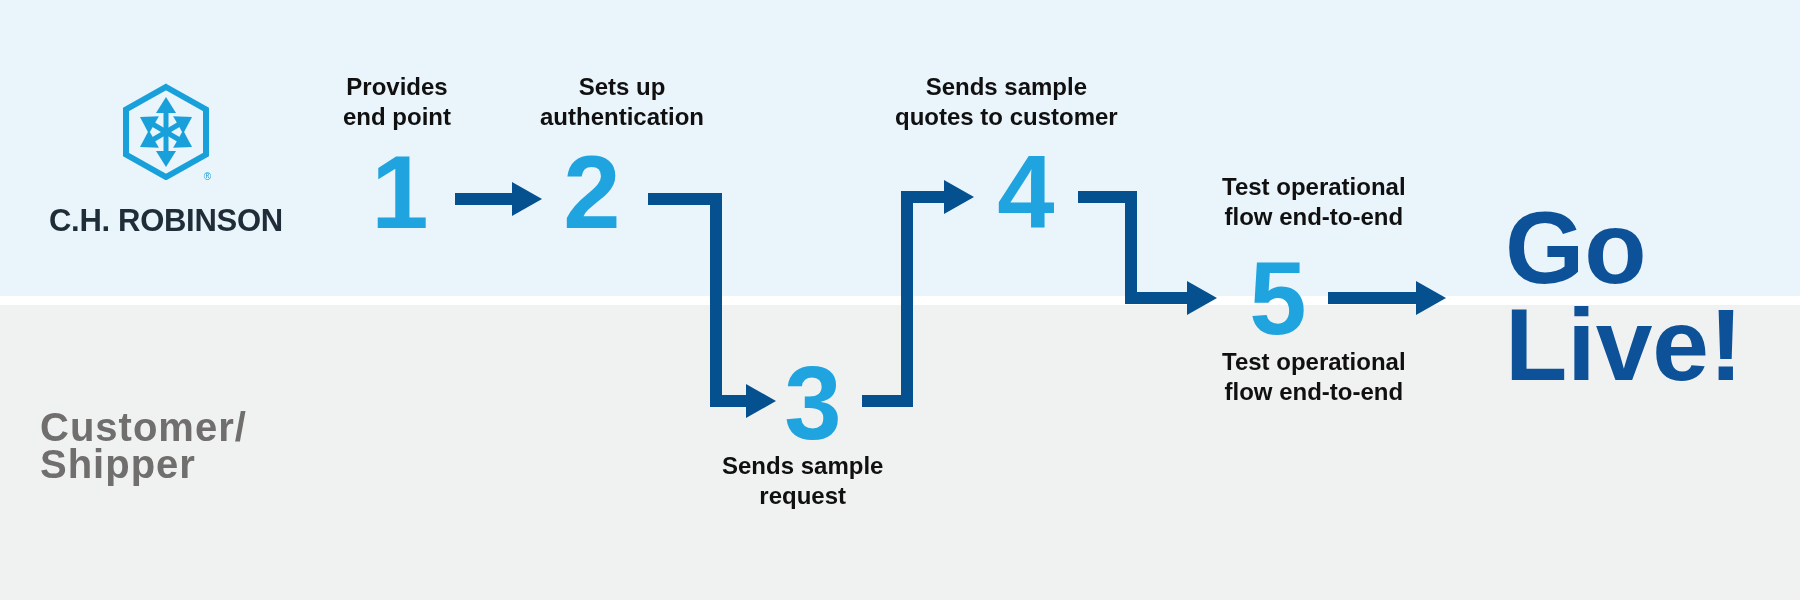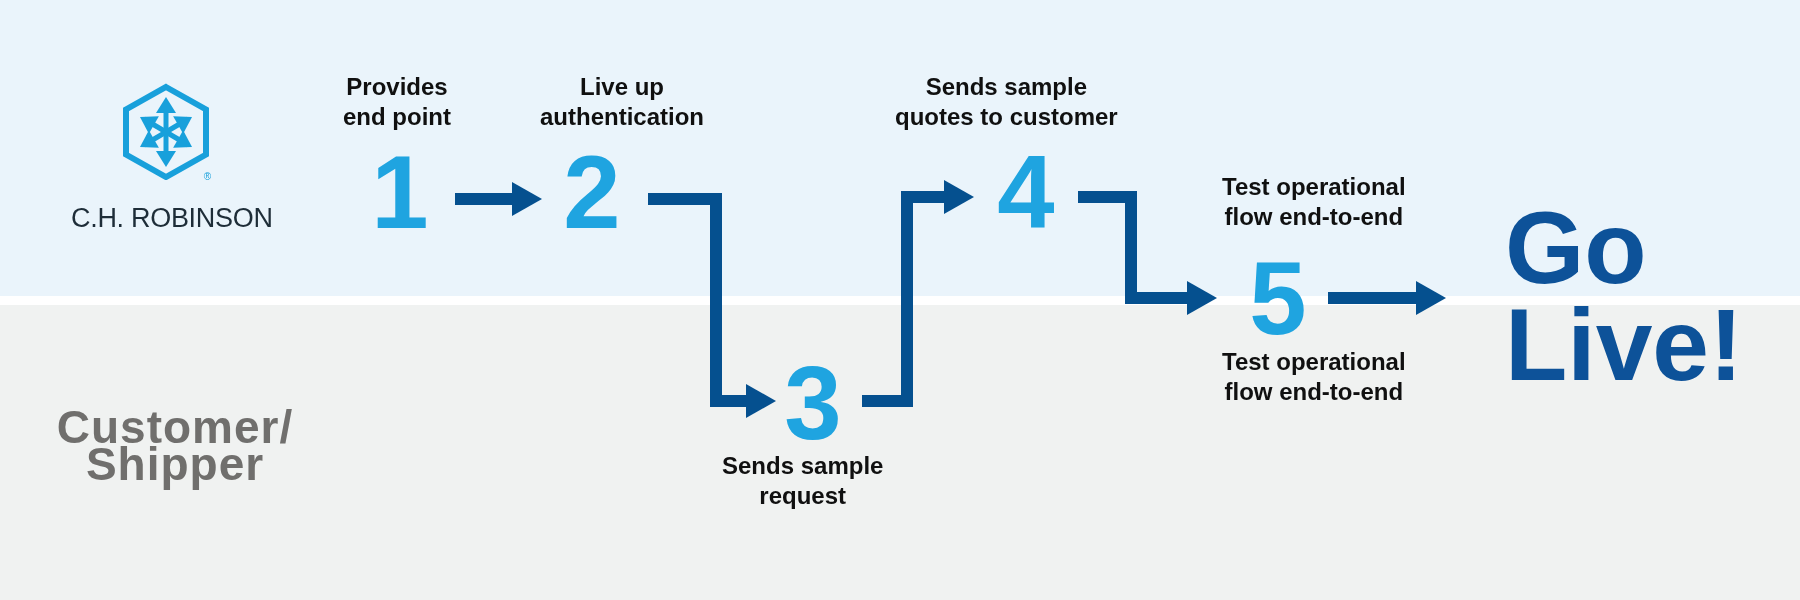--- a/index.html
+++ b/index.html
@@ -15,22 +15,22 @@
     --wordmark-ink:#1E2D38;
   }
   *{box-sizing:border-box;}
   html,body{margin:0;padding:0;background:#fff;}
   body{font-family:"Liberation Sans",sans-serif;}
   .canvas{position:relative;width:1800px;height:600px;overflow:hidden;background:#fff;}
   .lane-top{position:absolute;left:0;top:0;width:1800px;height:296px;background:var(--lane-top-bg);}
   .lane-divider{position:absolute;left:0;top:296px;width:1800px;height:9px;background:var(--divider);}
   .lane-bottom{position:absolute;left:0;top:305px;width:1800px;height:295px;background:var(--lane-bottom-bg);}
   .logo-icon{position:absolute;left:120px;top:82px;}
-  .wordmark{position:absolute;left:71px;top:203px;font-weight:normal;font-size:27px;letter-spacing:-0.3px;color:var(--wordmark-ink);white-space:nowrap;}
-  .lane-label{position:absolute;left:40px;top:409px;width:270px;text-align:center;font-weight:bold;font-size:46px;line-height:37px;letter-spacing:1px;color:var(--lane-gray);white-space:pre-line;}
+  .wordmark{position:absolute;left:49px;top:203px;font-weight:bold;font-size:31px;letter-spacing:-0.3px;color:var(--wordmark-ink);white-space:nowrap;}
+  .lane-label{position:absolute;left:40px;top:409px;width:270px;text-align:left;font-weight:bold;font-size:40px;line-height:37px;letter-spacing:1px;color:var(--lane-gray);white-space:pre-line;}
   .step-label{position:absolute;font-weight:bold;font-size:24px;line-height:30px;color:var(--ink);white-space:pre-line;text-align:center;}
   .step-number{position:absolute;transform:translateX(-50%);font-weight:bold;font-size:103px;line-height:1;color:var(--num-blue);}
   .go-live{position:absolute;left:1505px;top:200px;font-weight:bold;font-size:102px;line-height:97px;color:var(--golive-blue);white-space:pre-line;}
   .connectors{position:absolute;left:0;top:0;}
   .connectors path{fill:none;stroke:var(--conn-blue);stroke-width:12;stroke-linejoin:miter;}
   .connectors polygon{fill:var(--conn-blue);}
   .logo-icon .stroke{fill:none;stroke:var(--logo-blue);}
   .logo-icon .fill{fill:var(--logo-blue);}
 </style>
 </head>
@@ -90,21 +90,21 @@
       <polygon points="1187,281 1217,298 1187,315"></polygon>
     </g>
     <g>
       <path d="M1328 298 H1416"></path>
       <polygon points="1416,281 1446,298 1416,315"></polygon>
     </g>
   </svg>
 
   <div class="step-label" style="left:343px;top:72px;">Provides
 end point</div>
-  <div class="step-label" style="left:540px;top:72px;">Live up
+  <div class="step-label" style="left:540px;top:72px;">Sets up
 authentication</div>
   <div class="step-label" style="left:722px;top:451px;">Sends sample
 request</div>
   <div class="step-label" style="left:895px;top:72px;">Sends sample
 quotes to customer</div>
   <div class="step-label" style="left:1222px;top:172px;">Test operational
 flow end-to-end</div>
   <div class="step-label" style="left:1222px;top:347px;">Test operational
 flow end-to-end</div>
 

